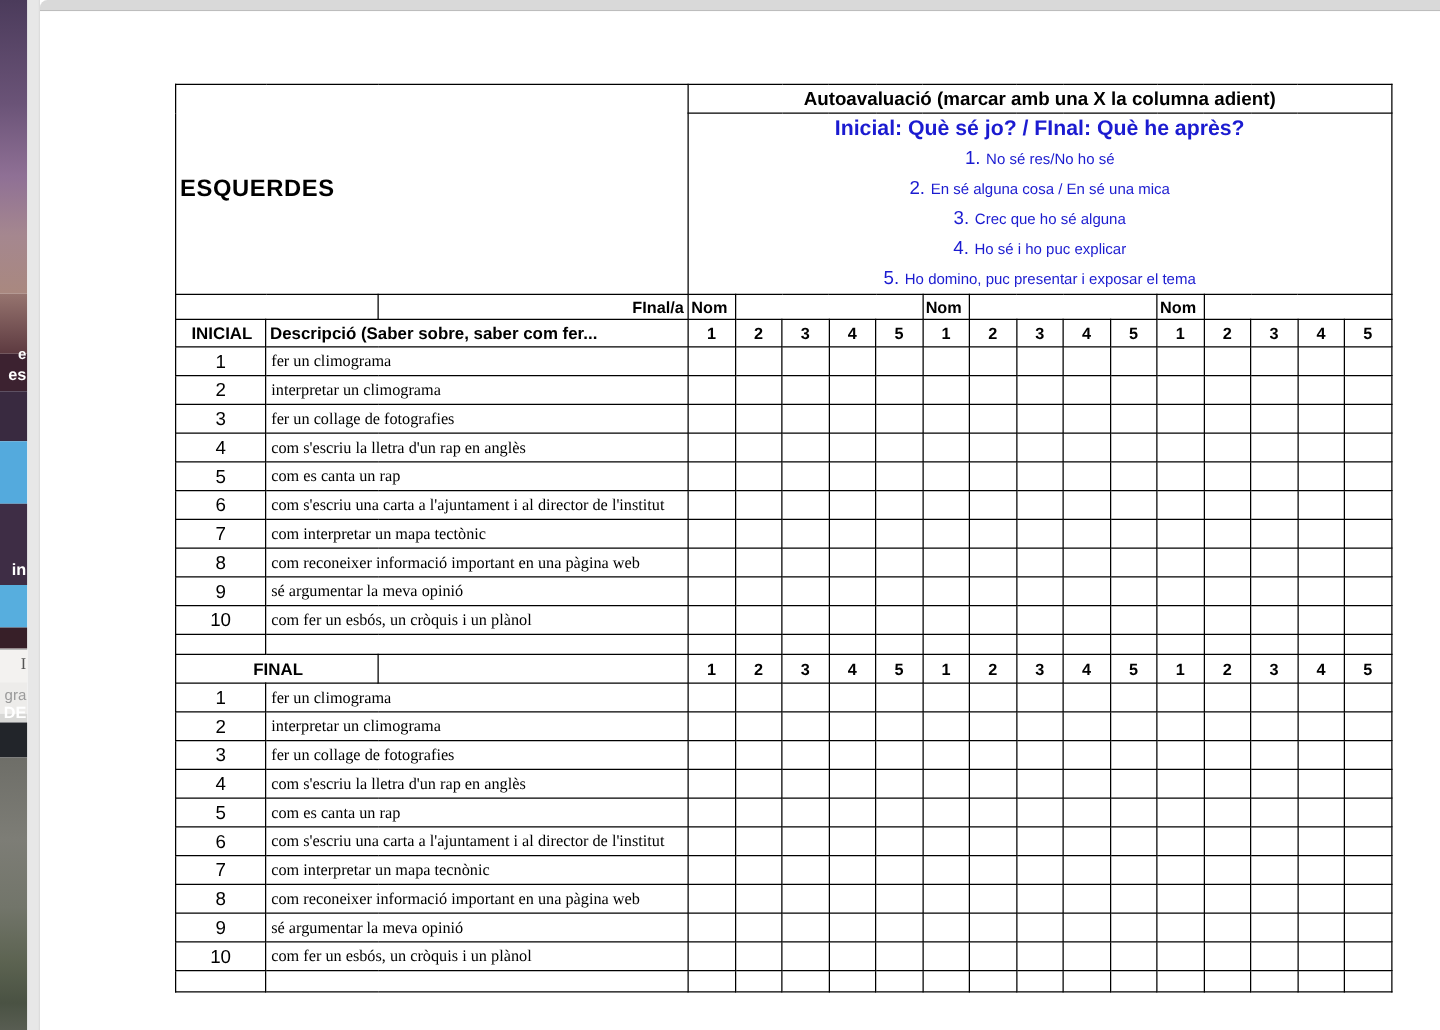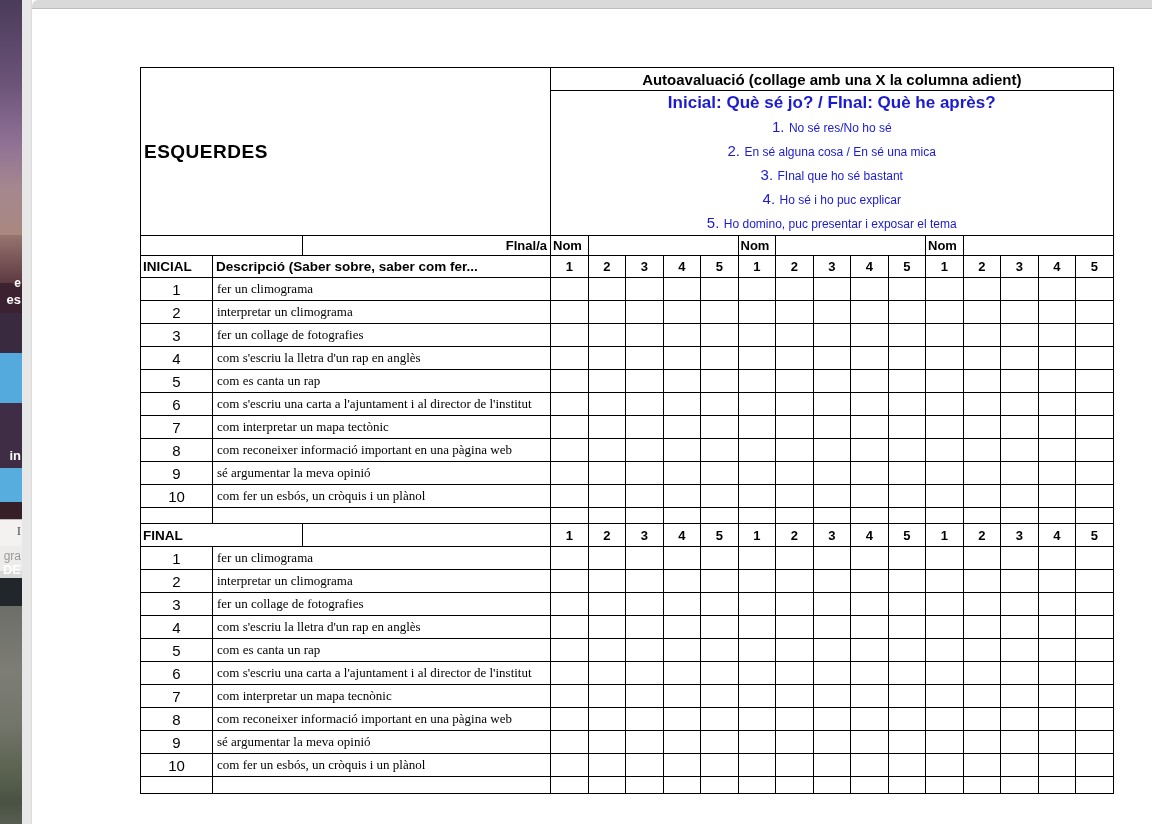--- a/index.html
+++ b/index.html
@@ -42,21 +42,21 @@
      font-family:"Liberation Sans",sans-serif;color:#000;}
   td.title-cell{font-size:19px;font-weight:bold;padding-left:3px;letter-spacing:.5px;}
   td.auto-header{font-size:15px;font-weight:bold;text-align:center;}
   td.legend-cell{vertical-align:top;text-align:center;}
   .legend-title{margin-top:2px;font-size:17px;line-height:20px;font-weight:bold;color:var(--blue,#1b1bd0);}
   .legend-item{height:20px;margin-top:4px;color:var(--blue,#1b1bd0);line-height:20px;}
   .lnum{font-size:15px;}
   .ltxt{font-size:12px;}
   td.alumne{font-size:13px;font-weight:bold;text-align:right;padding-right:3px;}
   td.nom{font-size:13px;font-weight:bold;text-align:left;padding-left:2px;}
-  td.sec-label{font-size:13.5px;font-weight:bold;text-align:left;padding-left:2px;}
+  td.sec-label{font-size:13.5px;font-weight:bold;text-align:center;padding-left:2px;}
   td.desc-header{font-size:13.5px;font-weight:bold;text-align:left;padding-left:3px;white-space:nowrap;margin-left:45px;}
   td.colnum{font-size:13px;font-weight:bold;text-align:center;}
   td.rownum{font-size:15px;text-align:center;}
   td.desc{font-size:13px;font-family:"Liberation Serif",serif;text-align:left;padding-left:4px;white-space:nowrap;}
 </style>
 </head>
 <body>
 
 <div class="bg-strip">
   <div class="seg seg1"></div>
@@ -102,28 +102,28 @@
           <col style="width: 37.5px;">
           <col style="width: 37.5px;">
           <col style="width: 37.5px;">
           <col style="width: 37.5px;">
           <col style="width: 37.5px;">
           <col style="width: 37.5px;">
         </colgroup>
       <tbody id="sheet-body">
           <tr style="height: 23px;">
             <td class="title-cell" colspan="3" rowspan="2">ESQUERDES</td>
-            <td class="auto-header" colspan="15">Autoavaluació (collage amb una X la columna adient)</td>
+            <td class="auto-header" colspan="15">Autoavaluació (marcar amb una X la columna adient)</td>
           </tr>
           <tr style="height: 145px;">
             <td class="legend-cell" colspan="15">
               <div class="legend-title">Inicial: Què sé jo? / FInal: Què he après?</div>
               <div class="legend-item"><span class="lnum">1.</span> <span class="ltxt">No sé res/No ho sé</span></div>
               <div class="legend-item"><span class="lnum">2.</span> <span class="ltxt">En sé alguna cosa / En sé una mica</span></div>
-              <div class="legend-item"><span class="lnum">3.</span> <span class="ltxt">FInal que ho sé bastant</span></div>
+              <div class="legend-item"><span class="lnum">3.</span> <span class="ltxt">Crec que ho sé alguna</span></div>
               <div class="legend-item"><span class="lnum">4.</span> <span class="ltxt">Ho sé i ho puc explicar</span></div>
               <div class="legend-item"><span class="lnum">5.</span> <span class="ltxt">Ho domino, puc presentar i exposar el tema</span></div>
             </td>
           </tr>
           <tr style="height: 20px;">
             <td colspan="2"></td>
             <td class="alumne">FInal/a</td>
             <td class="nom">Nom</td>
             <td colspan="4"></td>
             <td class="nom">Nom</td>

